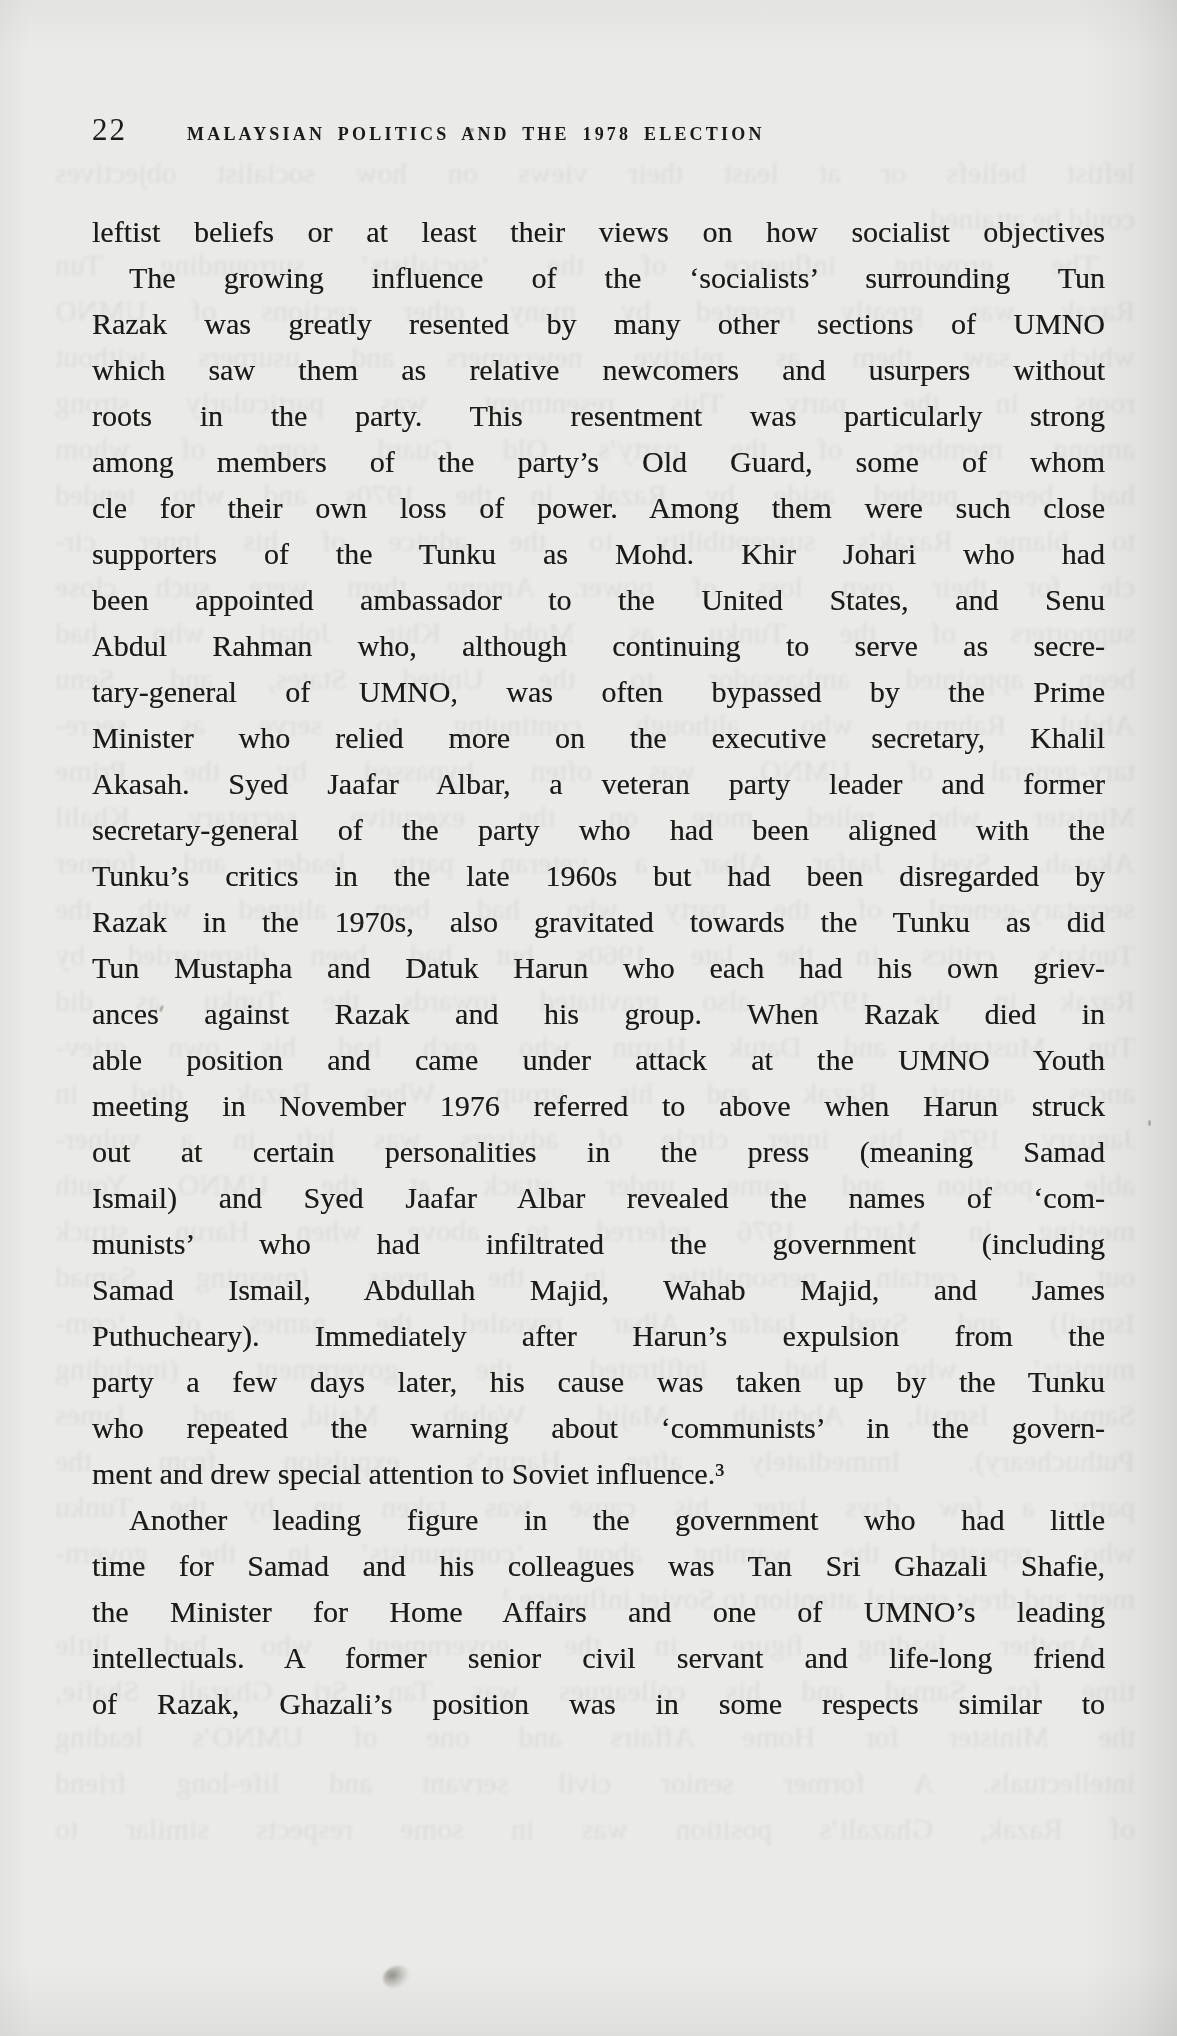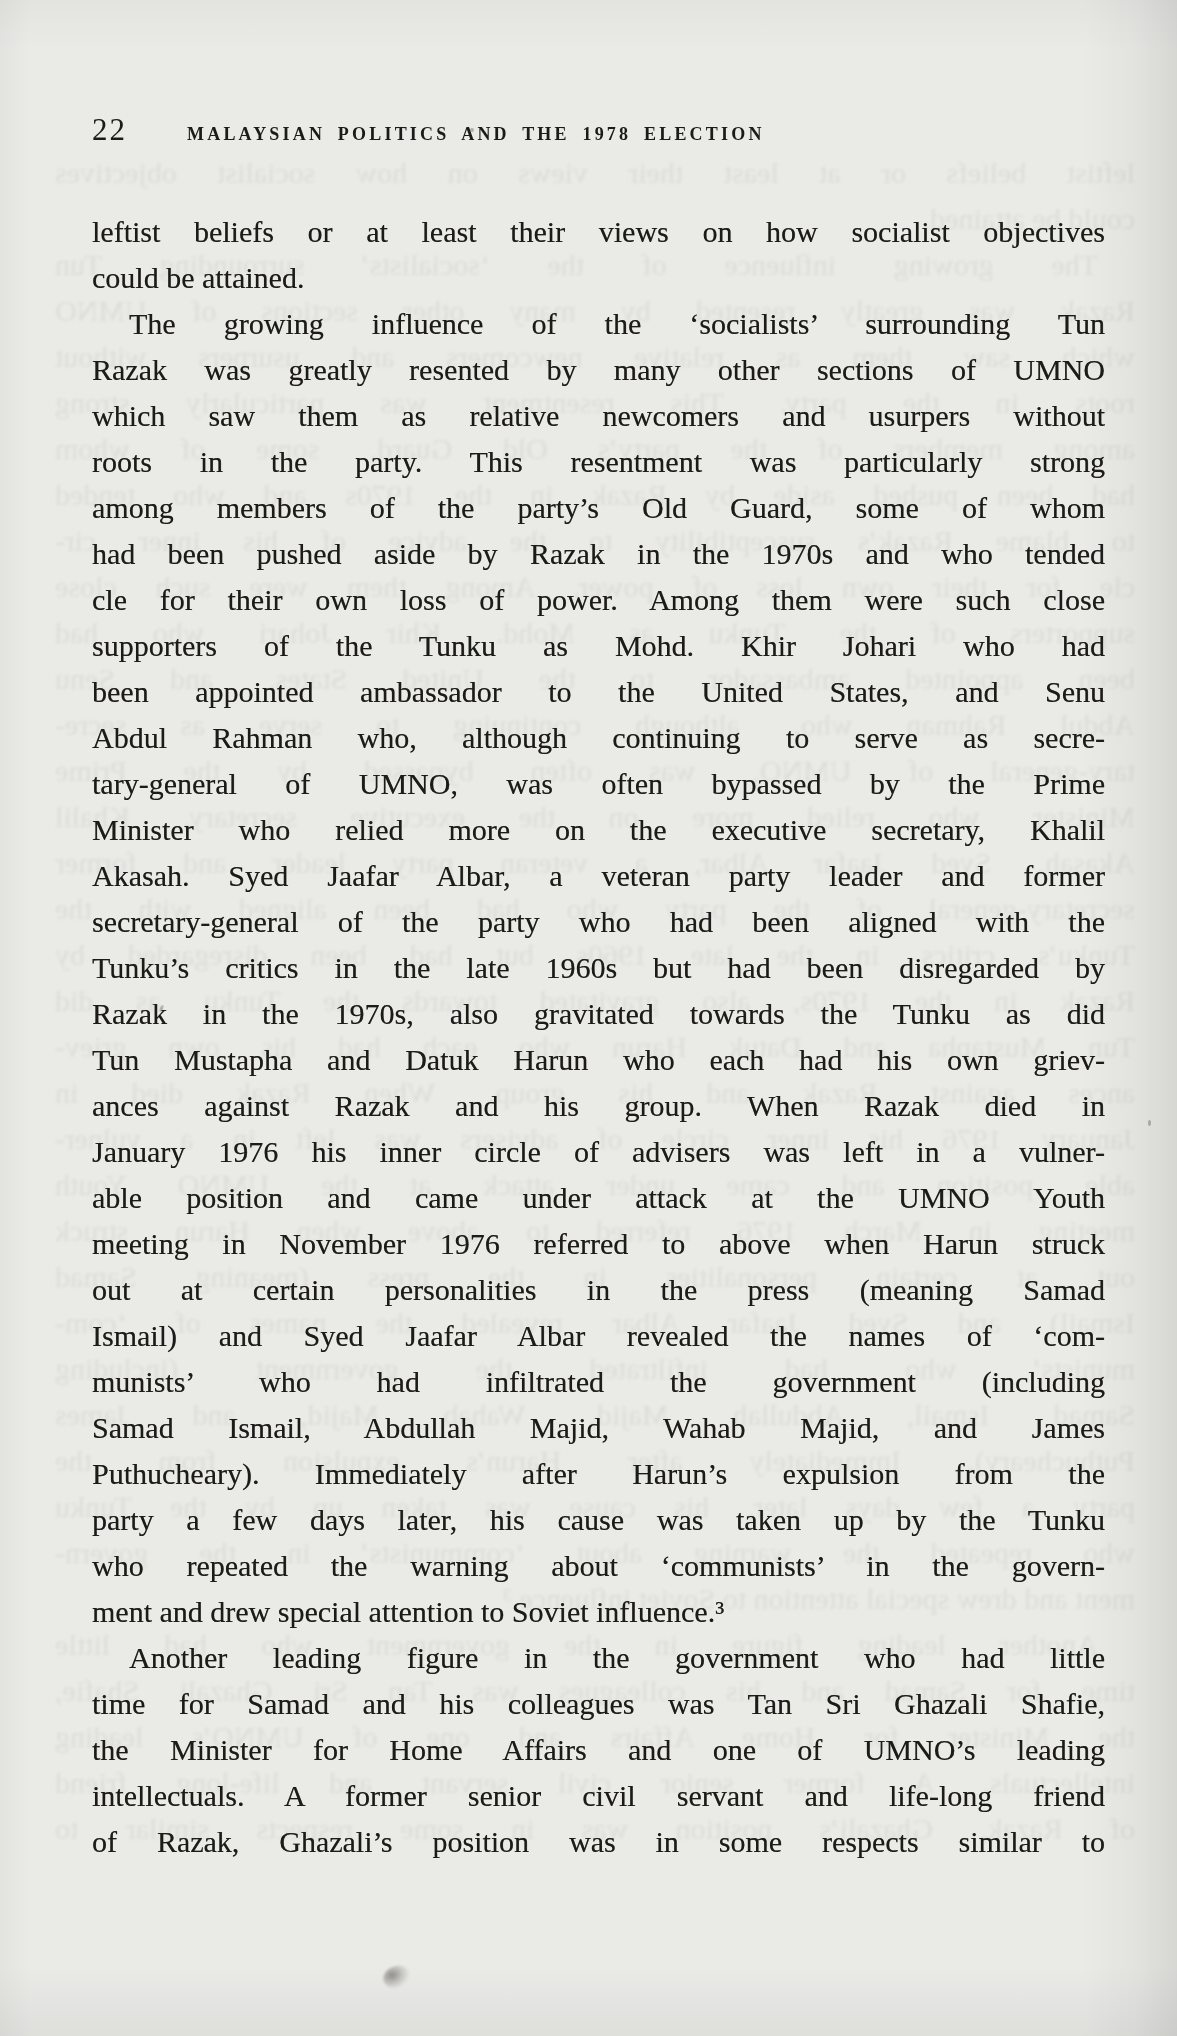--- a/index.html
+++ b/index.html
@@ -123,42 +123,39 @@
     </div>
 
   <header class="running-header">
     <span class="page-num">22</span>
     <span class="header-title">MALAYSIAN POLITICS AND THE 1978 ELECTION</span>
   </header>
 
   <main class="text-block" id="body-text">
       <div class="paragraph">
         <div class="line">leftist beliefs or at least their views on how socialist objectives</div>
-        <div class="line endpara">could be attained.</div>
       </div>
       <div class="paragraph">
         <div class="line indent">The growing influence of the ‘socialists’ surrounding Tun</div>
         <div class="line">Razak was greatly resented by many other sections of UMNO</div>
         <div class="line">which saw them as relative newcomers and usurpers without</div>
         <div class="line">roots in the party. This resentment was particularly strong</div>
         <div class="line">among members of the party’s Old Guard, some of whom</div>
-        <div class="line">had been pushed aside by Razak in the 1970s and who tended</div>
         <div class="line">cle for their own loss of power. Among them were such close</div>
         <div class="line">supporters of the Tunku as Mohd. Khir Johari who had</div>
         <div class="line">been appointed ambassador to the United States, and Senu</div>
         <div class="line">Abdul Rahman who, although continuing to serve as secre-</div>
         <div class="line">tary-general of UMNO, was often bypassed by the Prime</div>
         <div class="line">Minister who relied more on the executive secretary, Khalil</div>
         <div class="line">Akasah. Syed Jaafar Albar, a veteran party leader and former</div>
         <div class="line">secretary-general of the party who had been aligned with the</div>
         <div class="line">Tunku’s critics in the late 1960s but had been disregarded by</div>
         <div class="line">Razak in the 1970s, also gravitated towards the Tunku as did</div>
         <div class="line">Tun Mustapha and Datuk Harun who each had his own griev-</div>
         <div class="line">ances against Razak and his group. When Razak died in</div>
-        <div class="line">January 1976 his inner circle of advisers was left in a vulner-</div>
         <div class="line">able position and came under attack at the UMNO Youth</div>
         <div class="line">meeting in November 1976 referred to above when Harun struck</div>
         <div class="line">out at certain personalities in the press (meaning Samad</div>
         <div class="line">Ismail) and Syed Jaafar Albar revealed the names of ‘com-</div>
         <div class="line">munists’ who had infiltrated the government (including</div>
         <div class="line">Samad Ismail, Abdullah Majid, Wahab Majid, and James</div>
         <div class="line">Puthucheary). Immediately after Harun’s expulsion from the</div>
         <div class="line">party a few days later, his cause was taken up by the Tunku</div>
         <div class="line">who repeated the warning about ‘communists’ in the govern-</div>
         <div class="line endpara">ment and drew special attention to Soviet influence.³</div>

